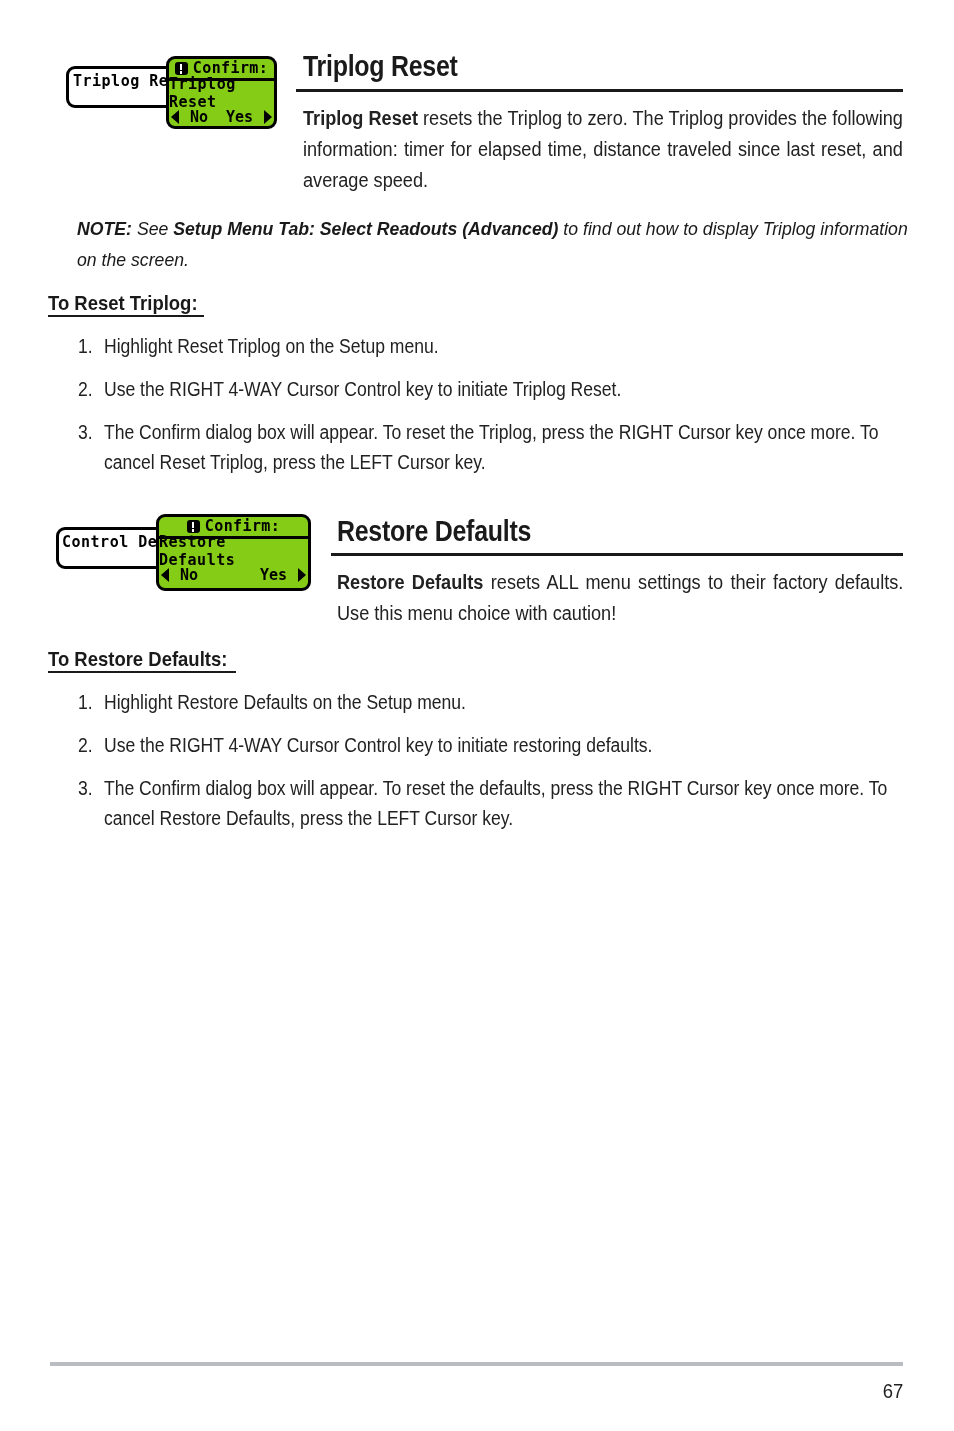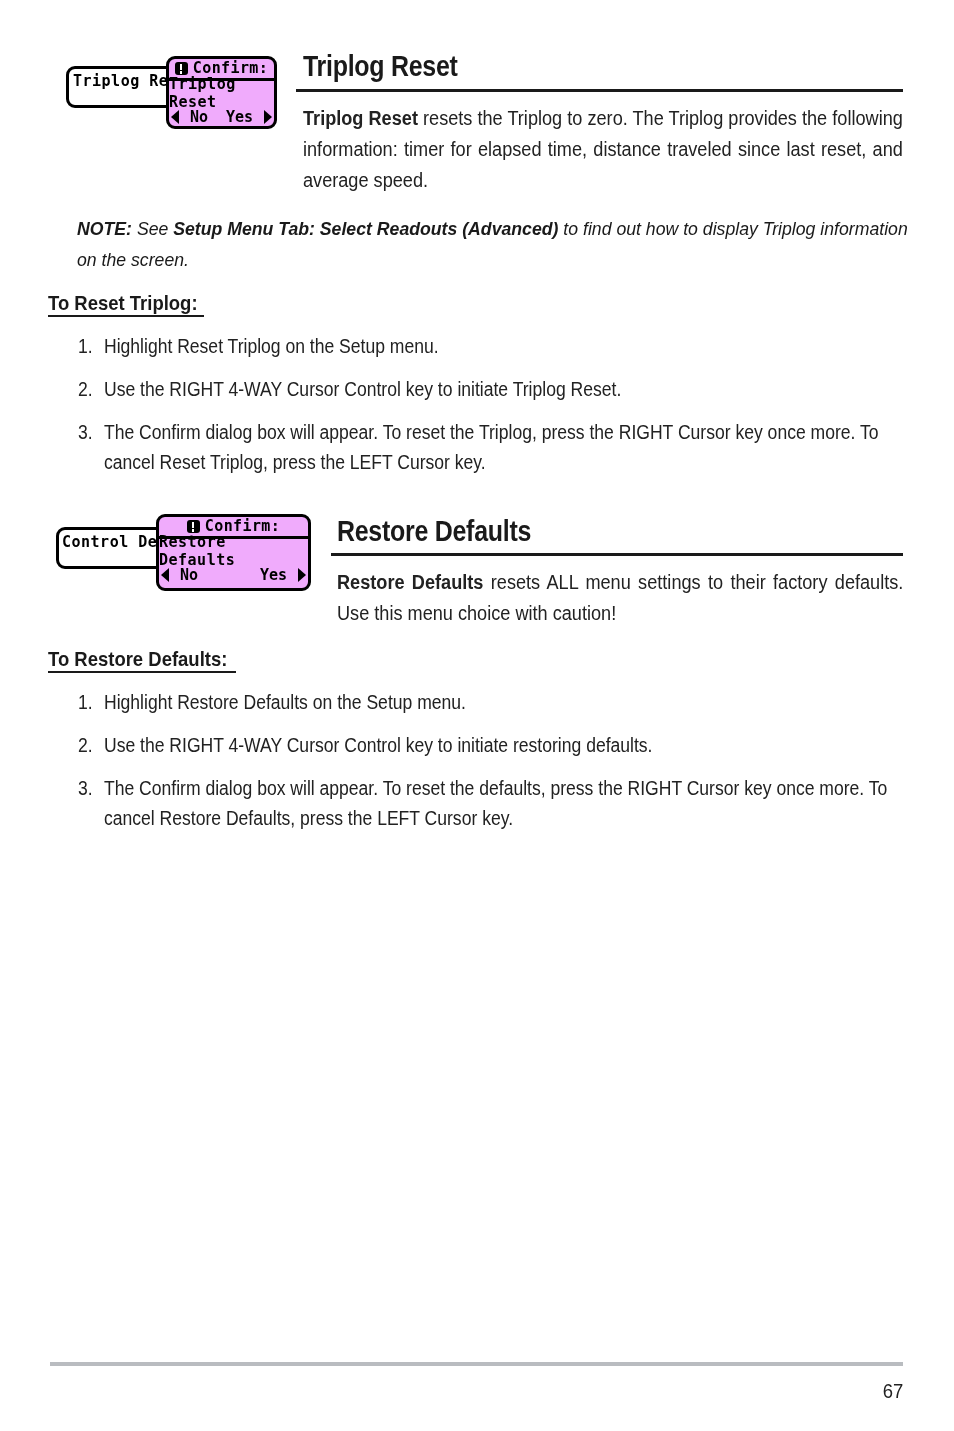--- a/index.html
+++ b/index.html
@@ -126,21 +126,21 @@
     font-family: "DejaVu Sans Mono", "Liberation Mono", monospace;
     font-weight: bold;
     font-size: 15px;
     color: #000;
     white-space: nowrap;
     letter-spacing: 0.5px;
   }
 
   .confirm-dialog {
     position: absolute;
-    background: #f0abfc;
+    background: #84cc16;
     border: 3px solid #000000;
     border-radius: 9px;
     box-sizing: border-box;
     overflow: hidden;
     font-family: "DejaVu Sans Mono", "Liberation Mono", monospace;
     color: #000;
   }
   .cd-title {
     position: relative;
     height: 22px;

